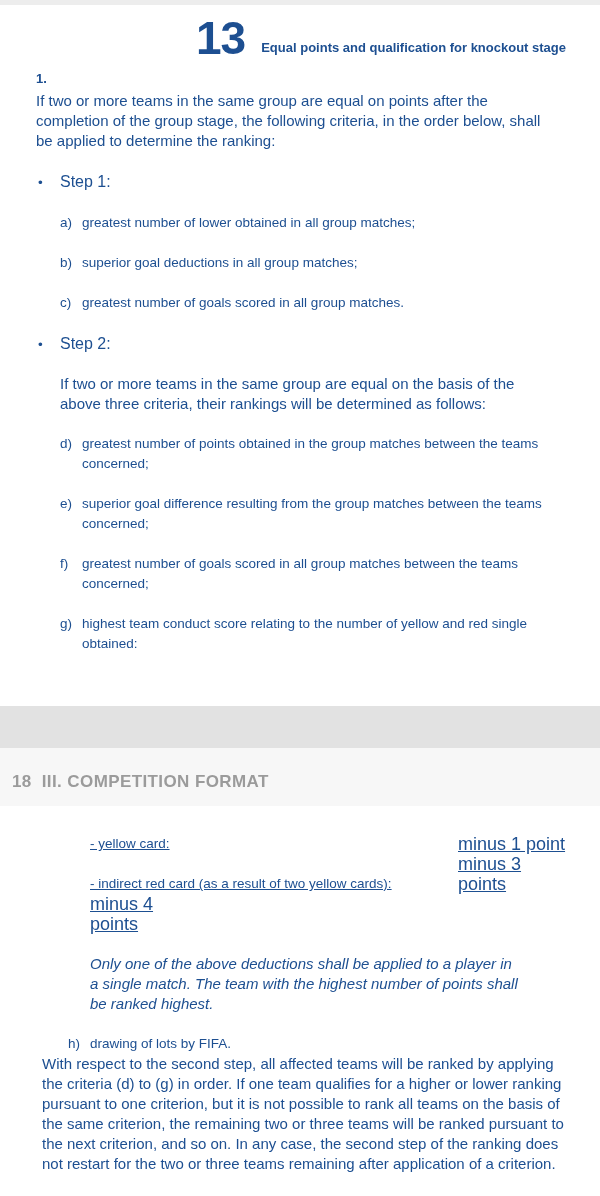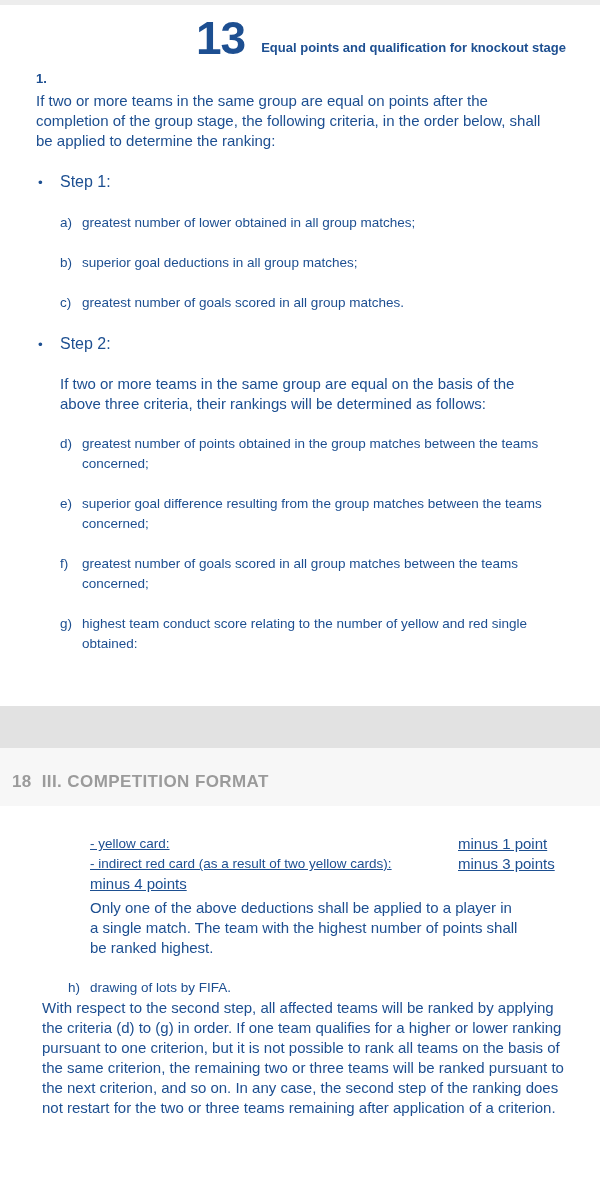--- a/index.html
+++ b/index.html
@@ -128,26 +128,27 @@
     text-decoration: underline;
   }
   .ded-label {
     flex: 1;
     font-size: 13.5px;
     line-height: 20px;
   }
   .ded-value {
     width: 108px;
     flex-shrink: 0;
-    font-size: 15px;
+    font-size: 18px;
     line-height: 20px;
   }
   .note {
-    margin: 4px 0 0 48px;
+    margin: 20px 0 0 48px;
     max-width: 432px;
+    font-style: italic;
   }
   .item-h {
     margin: 20px 0 0 26px;
   }
   .closing {
     max-width: 528px;
   }
 </style>
 </head>
 <body>

